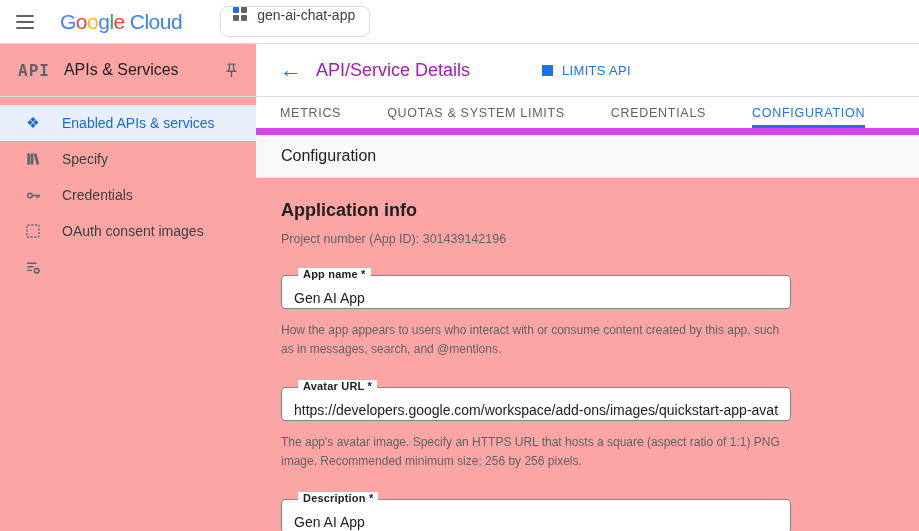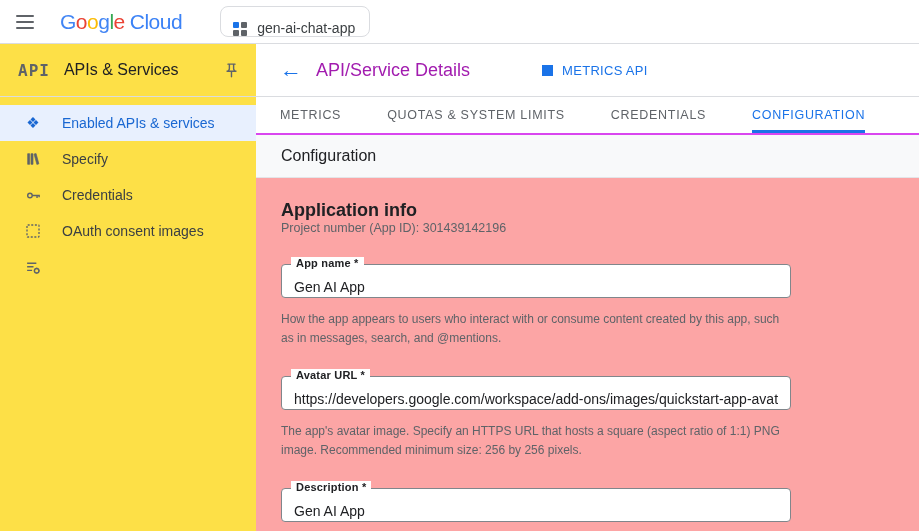--- a/index.html
+++ b/index.html
@@ -15,33 +15,33 @@
     height:44px; display:flex; align-items:center;
     padding:0 16px; border-bottom:1px solid #dadce0; background:#fff;
   }
   .hamburger { width:24px; height:24px; display:flex; flex-direction:column; justify-content:center; gap:4px; cursor:pointer; }
   .hamburger span { display:block; height:2px; width:18px; background:#5f6368; border-radius:1px; }
   .glogo { display:flex; align-items:baseline; margin-left:20px; font-size:21px; letter-spacing:-0.5px; }
   .glogo .lt { font-weight:500; }
   .gl0,.gl3 { color:#4285F4; } .gl1,.gl5 { color:#EA4335; } .gl2 { color:#FBBC04; } .gl4 { color:#34A853; }
   .glogo .cloud { color:#3b82f6; margin-left:5px; font-weight:400; }
   .project-pill {
-    margin-left:38px; height:31px; display:flex; align-items:flex-end; gap:10px;
+    margin-left:38px; height:31px; display:flex; align-items:flex-start; gap:10px;
     border:1px solid #dadce0; border-radius:8px; padding:0 14px 0 12px;
     font-size:14px; color:#3c4043; cursor:pointer; background:#fff;
   }
   .proj-icon { display:grid; grid-template-columns:6px 6px; grid-gap:2px; }
   .proj-icon i { width:6px; height:6px; background:#5f6368; border-radius:1px; }
   .proj-icon i.b { background:#1a73e8; }
 
   
   .shell { display:flex; height:487px; }
 
   
-  .sidebar { width:256px; flex:0 0 256px; background:#fde047; }
+  .sidebar { width:256px; flex:0 0 256px; background:#fca5a5; }
   .sidebar-head {
     height:53px; display:flex; align-items:center; padding:0 16px 0 18px;
     border-bottom:1px solid #dadce0;
   }
   .brand-api {
     font-family:"DejaVu Sans Mono", monospace; font-weight:bold;
     font-size:16px; letter-spacing:1px; color:#5f6368;
   }
   .sidebar-title { font-size:16px; color:#202124; margin-left:14px; }
   .pin { margin-left:auto; cursor:pointer; display:flex; }
@@ -64,41 +64,41 @@
   .back-arrow { color:#1a73e8; font-size:22px; line-height:1; cursor:pointer; width:24px; text-align:left; }
   .page-title { font-size:18px; font-weight:500; color:#a21caf; margin-left:12px; }
   .disable-btn {
     margin-left:64px; display:flex; align-items:center; gap:9px;
     color:#1a73e8; font-size:13px; font-weight:500; letter-spacing:0.3px;
     background:none; border:none; cursor:pointer; padding:6px 8px;
     font-family:"Liberation Sans", sans-serif;
   }
   .disable-btn .sq { width:11px; height:11px; background:#1a73e8; display:inline-block; }
 
-  .tabs { height:38px; display:flex; gap:46px; padding:0 24px; border-bottom:2px solid #d946ef; }
+  .tabs { height:38px; display:flex; gap:46px; padding:0 24px; border-bottom:7px solid #d946ef; }
   .tab {
     display:flex; align-items:center; height:100%; cursor:pointer;
     font-size:12.5px; font-weight:500; letter-spacing:0.7px; color:#5f6368;
     border-bottom:3px solid transparent; padding-top:3px;
   }
   .tab.active { color:#1a73e8; border-bottom-color:#1a73e8; }
 
   .subhead {
     height:43px; display:flex; align-items:center; padding:0 25px;
     background:#f8f9fa; border-bottom:1px solid #e3e5e8;
     font-size:16px; color:#202124;
   }
 
   .content { flex:1; padding:22px 25px 0 25px; overflow:hidden; background:#fca5a5; }
   .section-heading { font-size:18px; font-weight:600; color:#202124; margin:0; }
-  .project-number { font-size:12.5px; color:#5f6368; margin-top:0; }
+  .project-number { font-size:12.5px; color:#5f6368; margin-top:11px; }
 
   .field { position:relative; width:510px; height:34px; border:1px solid #80868b; border-radius:4px; margin-top:29px; display:flex; align-items:center; padding:0 12px; background:#fff; }
   .field-label {
-    position:absolute; top:-8px; left:9px; background:#fff; padding:0 5px;
+    position:absolute; top:-8px; left:16px; background:#fff; padding:0 5px;
     font-size:11px; font-weight:600; color:#202124; letter-spacing:0.2px;
   }
   .field input {
     border:none; outline:none; width:100%; font-size:14px; color:#202124;
     background:transparent; padding:0; font-family:"Liberation Sans", sans-serif;margin-top:12px;
   }
   .helper { width:512px; font-size:12px; line-height:1.55; color:#5f6368; margin-top:12px; }
 </style>
 </head>
 <body>
@@ -183,21 +183,21 @@
     </div>
   </div>
 
   <div class="main">
 
     <div class="main-head">
       <span class="back-arrow">←</span>
       <span class="page-title">API/Service Details</span>
       <button class="disable-btn">
         <span class="sq"></span>
-        <span>METRICS API</span>
+        <span>LIMITS API</span>
       </button>
     </div>
 
     <div class="tabs">
       <div class="tab">METRICS</div>
       <div class="tab">QUOTAS &amp; SYSTEM LIMITS</div>
       <div class="tab">CREDENTIALS</div>
       <div class="tab active">CONFIGURATION</div>
     </div>
 

